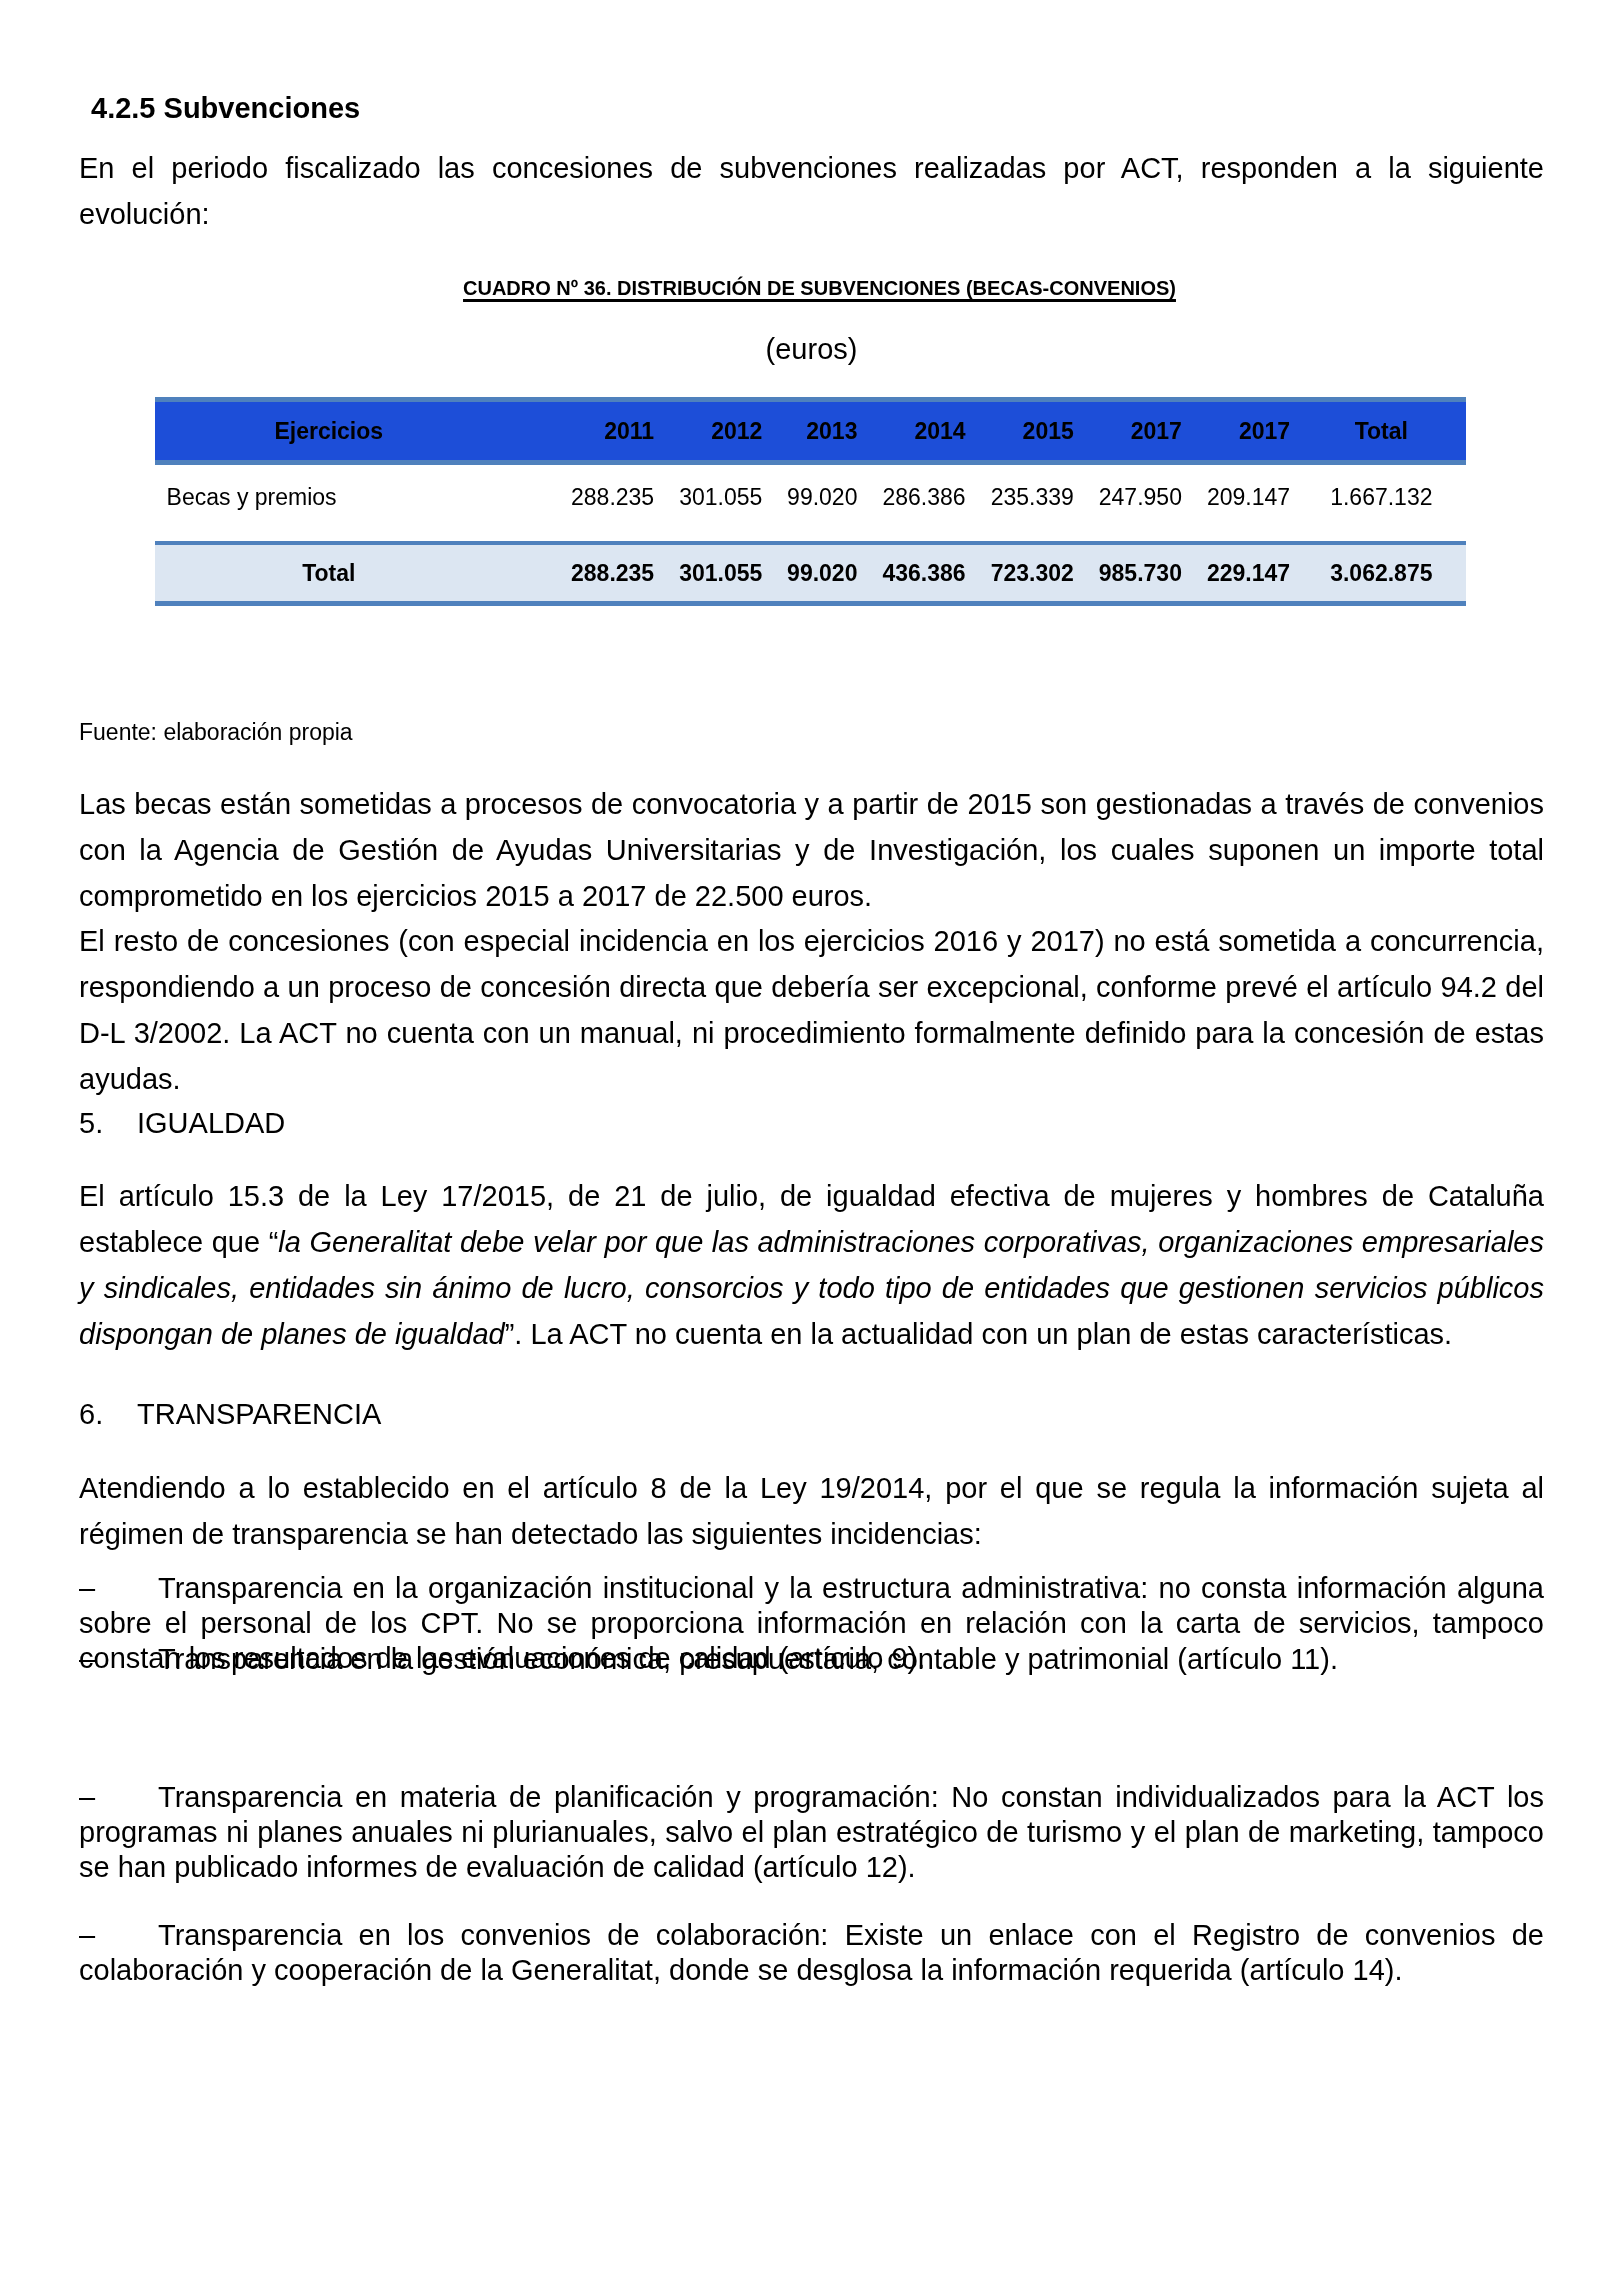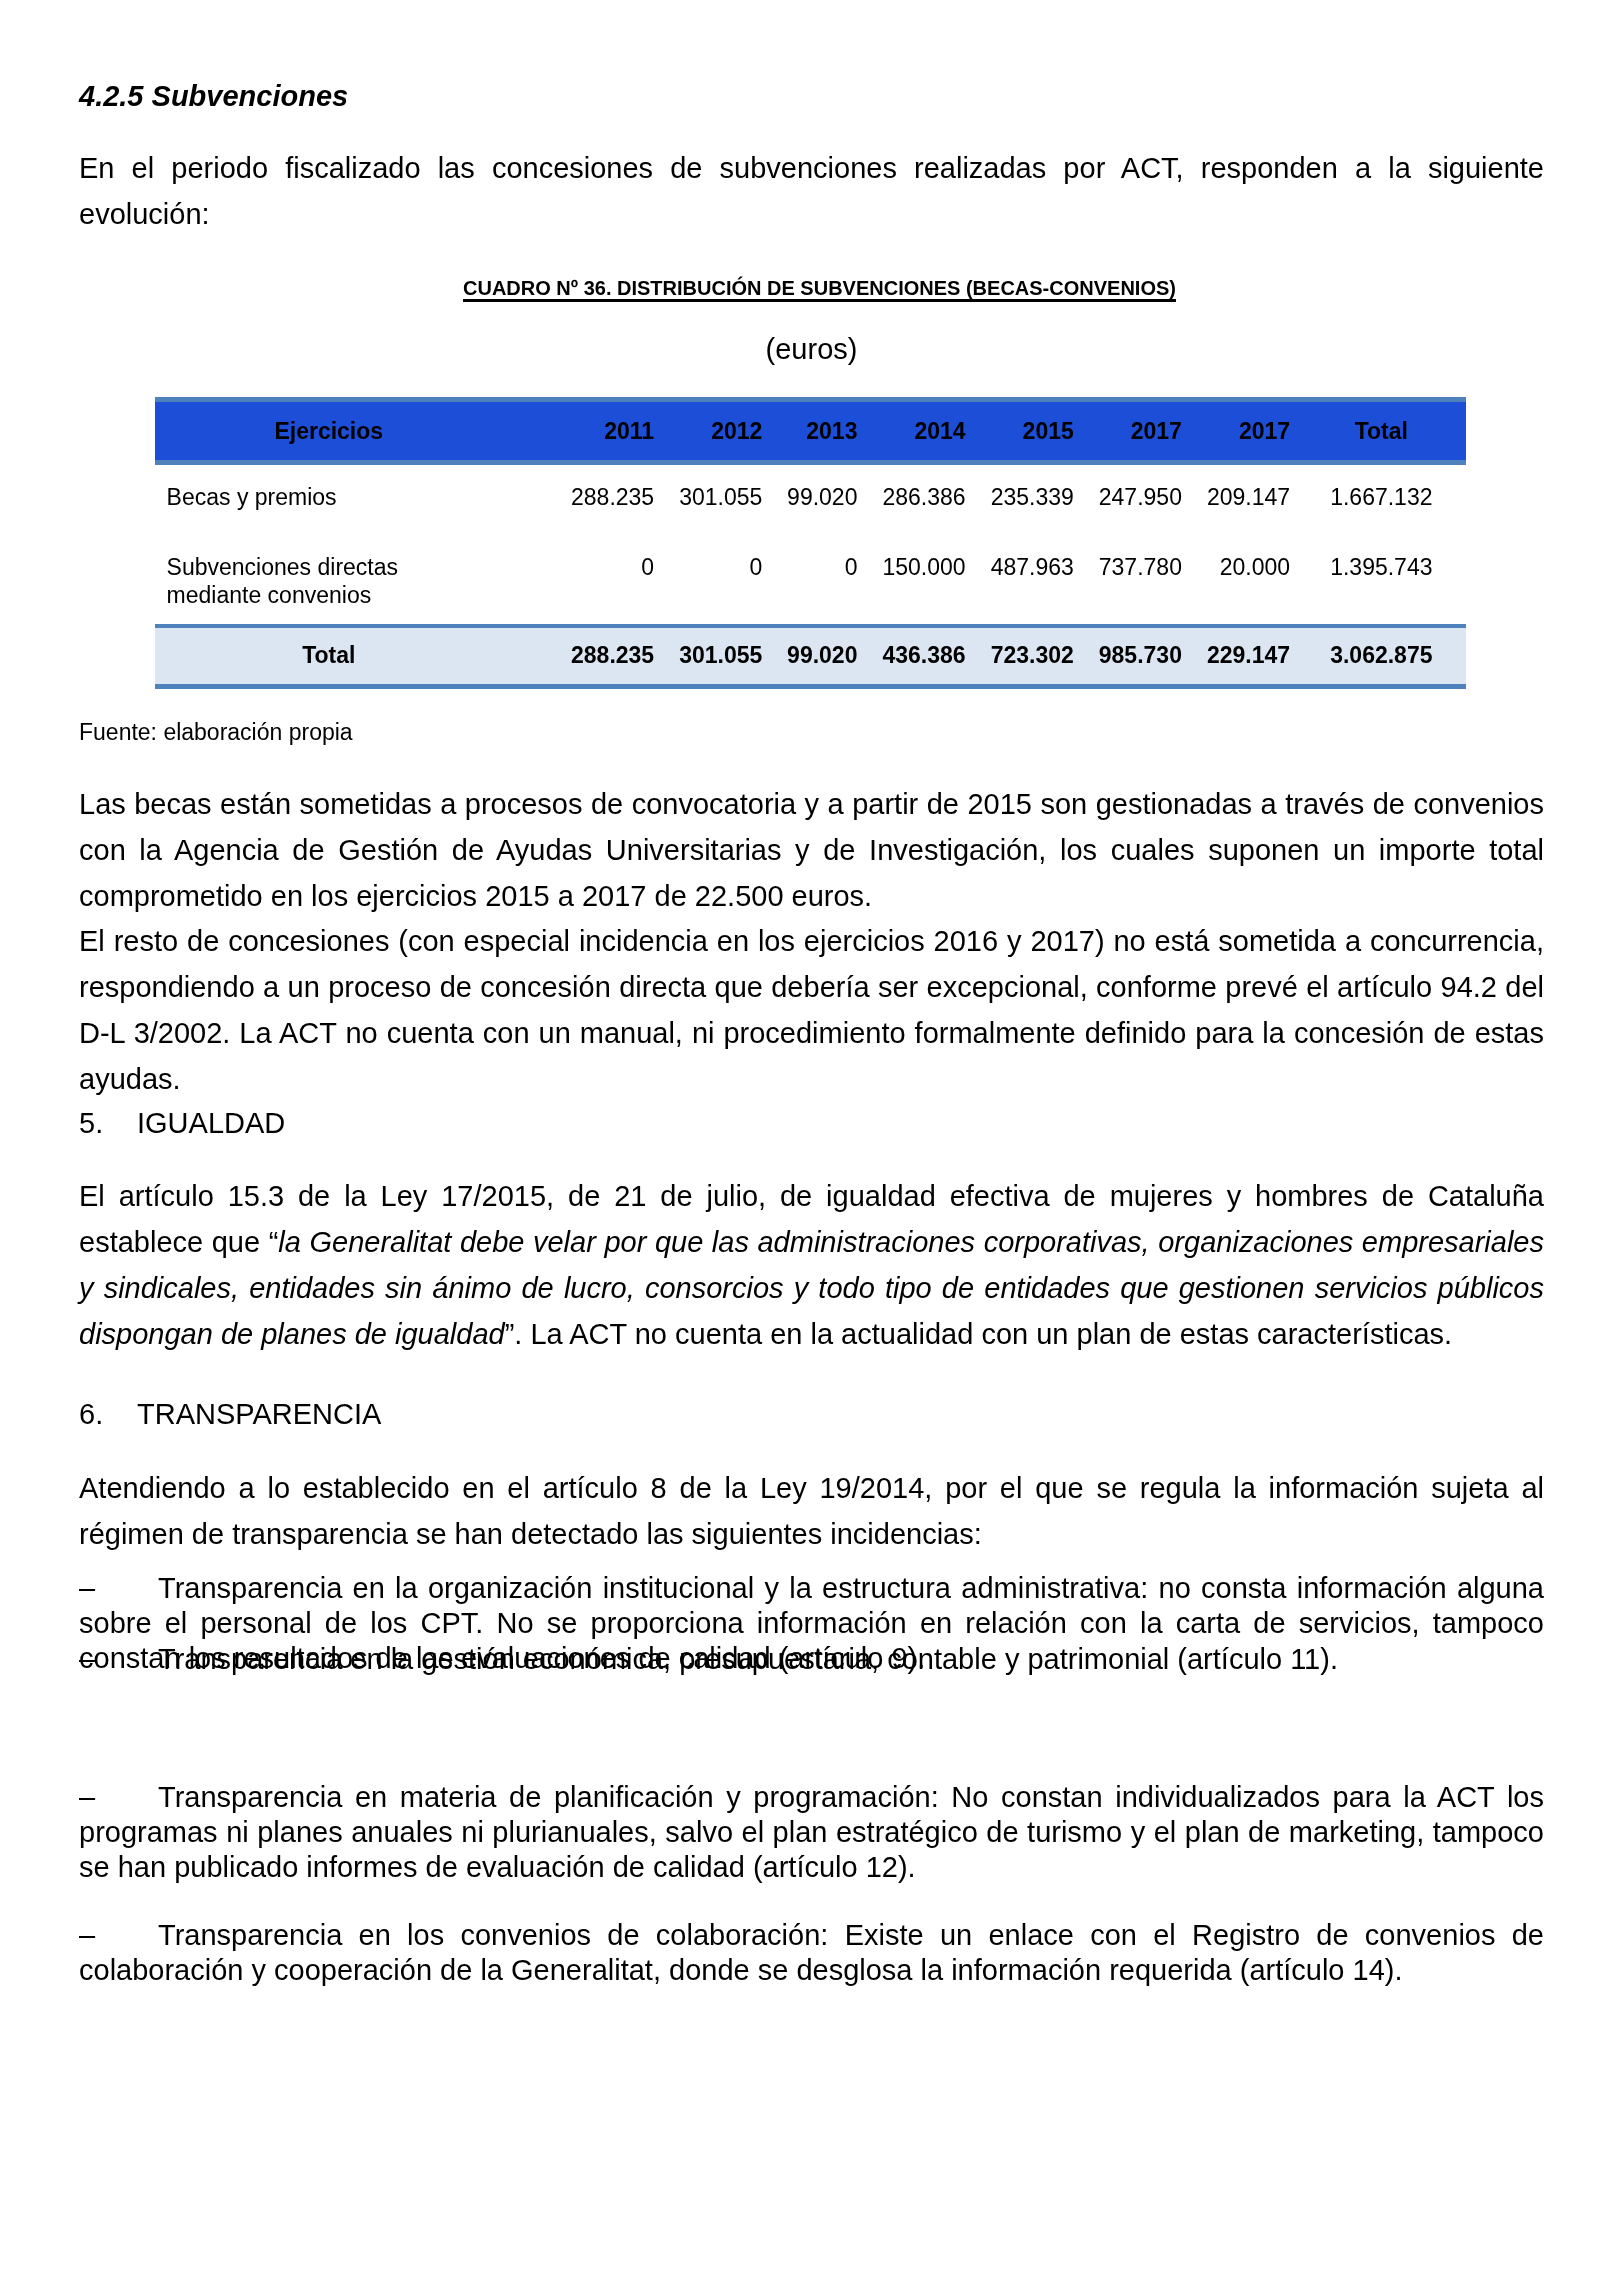--- a/index.html
+++ b/index.html
@@ -33,22 +33,21 @@
     text-align: justify;
     text-align-last: left;
   }
   .italic { font-style: italic; }
   .heading-sub {
     position: absolute;
     left: 79px;
     top: 79px;
     font-size: 29px;
     line-height: 35px;
-    font-style: italic;
-    margin: 0;
+    margin: 12px;
   }
   .table-title {
     position: absolute;
     left: 0;
     width: 1623px;
     top: 263px;
     text-align: center;
     font-size: 20px;
     line-height: 35px;
     font-weight: bold;
@@ -199,31 +198,20 @@
         <td class="first">Becas y premios</td>
         <td>288.235</td>
         <td>301.055</td>
         <td>99.020</td>
         <td>286.386</td>
         <td>235.339</td>
         <td>247.950</td>
         <td>209.147</td>
         <td class="total-col">1.667.132</td>
       </tr>
-      <tr class="r2">
-        <td class="first">Subvenciones directas mediante convenios</td>
-        <td>0</td>
-        <td>0</td>
-        <td>0</td>
-        <td>150.000</td>
-        <td>487.963</td>
-        <td>737.780</td>
-        <td>20.000</td>
-        <td class="total-col">1.395.743</td>
-      </tr>
     </tbody>
     <tfoot>
       <tr>
         <td class="first">Total</td>
         <td>288.235</td>
         <td>301.055</td>
         <td>99.020</td>
         <td>436.386</td>
         <td>723.302</td>
         <td>985.730</td>

